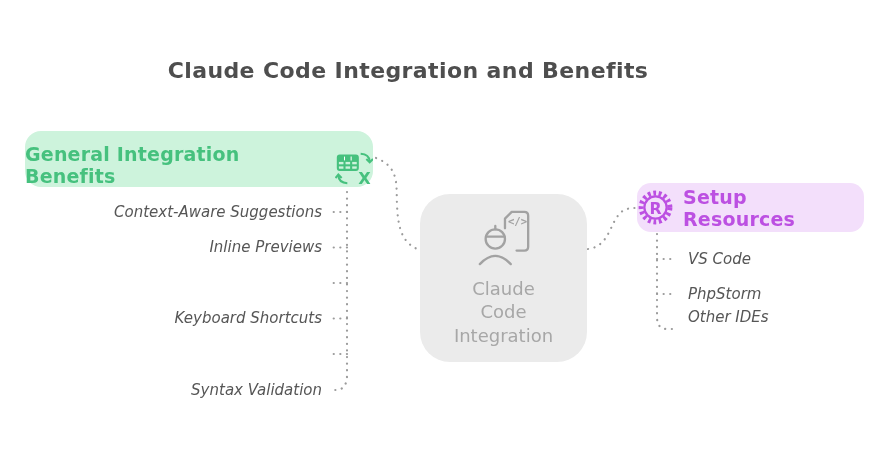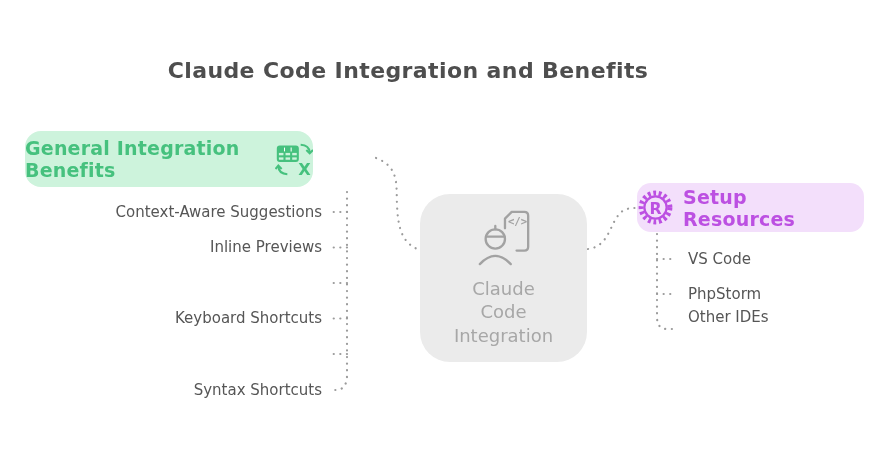--- a/index.html
+++ b/index.html
@@ -6,31 +6,31 @@
   body{font-family:"DejaVu Sans", sans-serif;}
   .canvas{position:relative;width:888px;height:450px;background:#ffffff;overflow:hidden;}
 
   .title{position:absolute;left:0;top:58px;width:816px;text-align:center;
          font-size:22px;font-weight:bold;color:#4e4e4e;letter-spacing:.4px;}
 
   .connector-layer{position:absolute;left:0;top:0;width:888px;height:450px;pointer-events:none;}
   .dotline{fill:none;stroke:#9b9b9b;stroke-width:2.2;stroke-linecap:round;stroke-dasharray:0.1 6.5;}
 
   .branch-box{position:absolute;display:flex;align-items:center;justify-content:center;gap:9px;}
-  .branch-left{left:25px;top:131px;width:288px;height:56px;background:#cdf3dc;border-radius:16px;}
+  .branch-left{left:25px;top:131px;width:348px;height:56px;background:#cdf3dc;border-radius:16px;align-items:flex-end;}
   .branch-left .branch-label{color:#46c17e;font-size:19px;font-weight:600;letter-spacing:.2px;}
   .branch-right{left:637px;top:183px;width:227px;height:49px;background:#f3dffb;border-radius:14px;}
   .branch-right .branch-label{color:#bc50e2;font-size:19px;font-weight:700;letter-spacing:.2px;}
 
   .center-node{position:absolute;left:420px;top:194px;width:167px;height:168px;background:#ebebeb;
                border-radius:30px;display:flex;flex-direction:column;align-items:center;justify-content:center;}
   .center-node .node-text{color:#a7a7a7;font-size:18px;line-height:1.3;text-align:center;margin-top:10px;}
   .center-node .node-text span{display:block;}
 
-  .leaf{position:absolute;font-size:15px;color:#565656;line-height:22px;white-space:nowrap;}
+  .leaf{position:absolute;font-size:15px;color:#565656;line-height:22px;white-space:nowrap;font-style:italic;}
   .leaf.left{right:566px;text-align:right;}
   .leaf.right{left:688px;text-align:right;}
 
   .icon-wrap{display:flex;align-items:center;justify-content:center;}
 </style>
 </head>
 <body>
 
 <div class="canvas">
 
@@ -77,21 +77,21 @@
           <line x1="17" y1="8" x2="17" y2="12"></line>
         </g>
         <text x="31" y="37" text-anchor="middle" font-size="17" font-weight="bold" fill="#46c17e" font-family="DejaVu Sans, sans-serif">X</text>
       </svg>
     </span>
   </div>
 
   <div class="leaf left" style="top:201px">Context-Aware Suggestions</div>
   <div class="leaf left" style="top:236px">Inline Previews</div>
   <div class="leaf left" style="top:307px">Keyboard Shortcuts</div>
-  <div class="leaf left" style="top:379px">Syntax Shortcuts</div>
+  <div class="leaf left" style="top:379px">Syntax Validation</div>
 
   <div class="center-node">
     <span class="icon-wrap">
       <svg width="58" height="58" viewBox="0 0 60 60">
         <g stroke="#a2a2a2" fill="none" stroke-width="2.4" stroke-linecap="round" stroke-linejoin="round">
           <path d="M 31 20 L 31 10 L 38 3 L 51 3 Q 55 3 55 7 L 55 39 Q 55 43 51 43 L 43 43"></path>
           <circle cx="21" cy="31" r="10"></circle>
           <path d="M 11.5 28.5 H 30.5"></path>
           <path d="M 21 17.5 V 21"></path>
           <path d="M 5 57 Q 21 40 37 57"></path>

